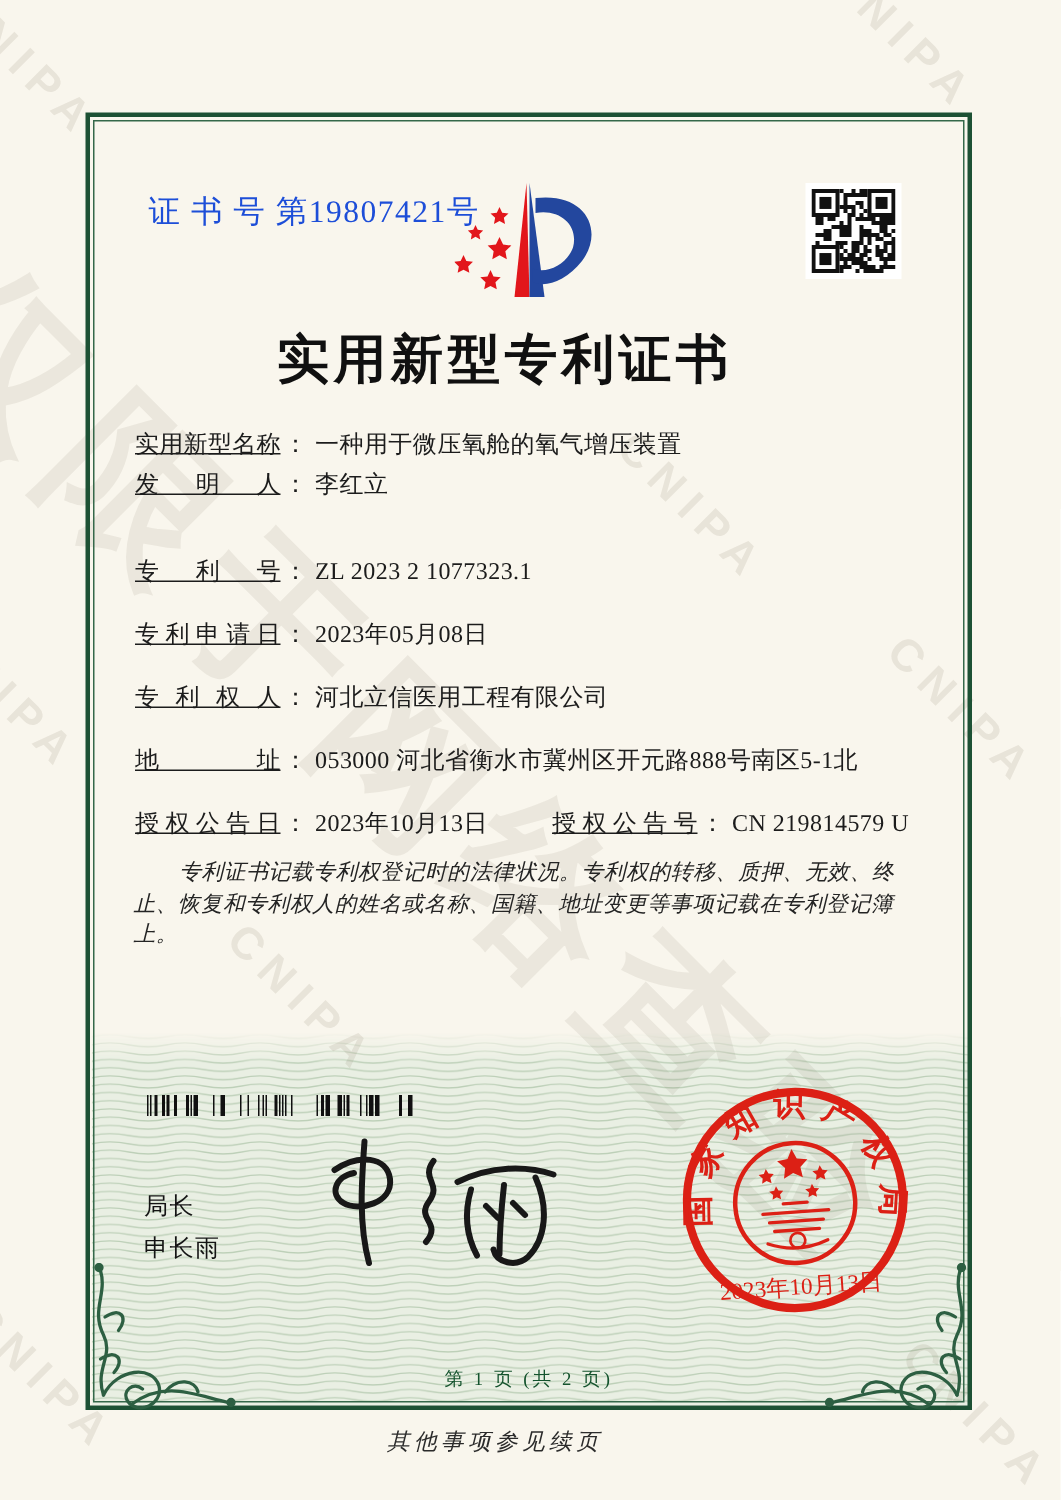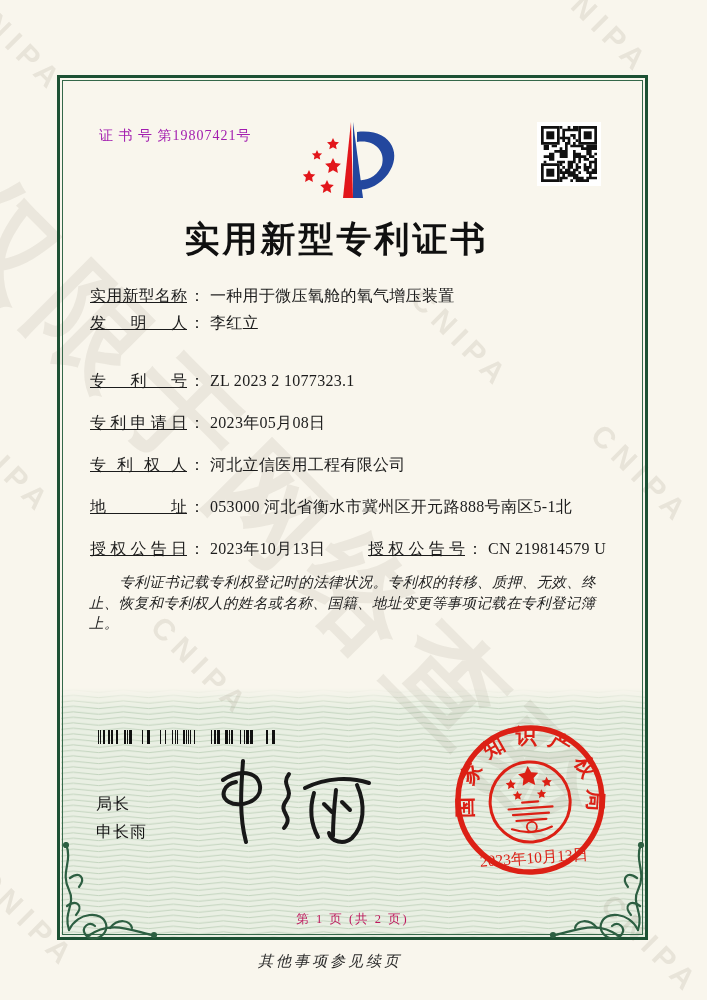--- a/index.html
+++ b/index.html
@@ -23,21 +23,21 @@
   .frame{position:absolute;left:57px;top:75px;width:591px;height:865px;
          border:3px solid #1d5134;z-index:2;}
   .frame-inner{position:absolute;inset:2px;border:1px solid #35684a;}
 
   
   .band{position:absolute;left:61px;top:688px;width:585px;height:249px;z-index:0;
         -webkit-mask-image:linear-gradient(180deg,transparent,#000 20px);
         mask-image:linear-gradient(180deg,transparent,#000 20px);}
 
   
-  .cert-no{position:absolute;left:99px;top:127px;font-size:14px;letter-spacing:1px;color:#a21caf;z-index:3;}
+  .cert-no{position:absolute;left:99px;top:127px;font-size:21px;letter-spacing:1px;color:#1d4ed8;z-index:3;}
   .logo{position:absolute;left:303px;top:112px;z-index:3;}
   .qr-box{position:absolute;left:537px;top:122px;width:64px;height:64px;background:#fff;
           padding:4px;z-index:3;}
   .title{position:absolute;left:57px;top:216px;width:559px;text-align:center;
          font-size:35px;font-weight:bold;letter-spacing:3px;color:#101010;z-index:3;}
 
   
   .frow{position:absolute;left:90px;width:548px;font-size:16px;color:#1c1c1c;z-index:3;}
   .flabel{display:inline-block;width:97px;text-align:justify;text-align-last:justify;vertical-align:top;text-decoration:underline;}
   .fcolon{margin:0 5px 0 2px;}
@@ -54,21 +54,21 @@
   
   .barcode{position:absolute;left:98px;top:730px;z-index:3;}
   .signer-title{position:absolute;left:96px;top:794px;font-family:"Liberation Sans","DejaVu Sans",sans-serif;
                 font-size:16px;letter-spacing:1px;color:#141414;z-index:3;}
   .signer-name{position:absolute;left:96px;top:822px;font-family:Liberation Sans, sans-serif;
                font-size:16px;letter-spacing:1px;color:#141414;z-index:3;}
   .signature{position:absolute;left:205px;top:758px;z-index:4;}
   .seal{position:absolute;left:452px;top:722px;width:156px;height:156px;z-index:5;
         transform:rotate(-4deg);}
   .page-num{position:absolute;left:57px;top:911px;width:591px;text-align:center;
-            font-size:12.5px;letter-spacing:2px;color:#be185d;z-index:3;}
+            font-size:12.5px;letter-spacing:2px;color:#14532d;z-index:3;}
   .flourish{position:absolute;z-index:4;}
   .fl-left{left:58px;top:842px;}
   .fl-right{left:537px;top:842px;transform:scaleX(-1);}
 
   
   .continuation{position:absolute;left:0;top:952px;width:660px;text-align:center;
                 font-style:italic;font-size:15px;letter-spacing:3px;color:#2b2b2b;z-index:3;}
 </style>
 </head>
 <body>

